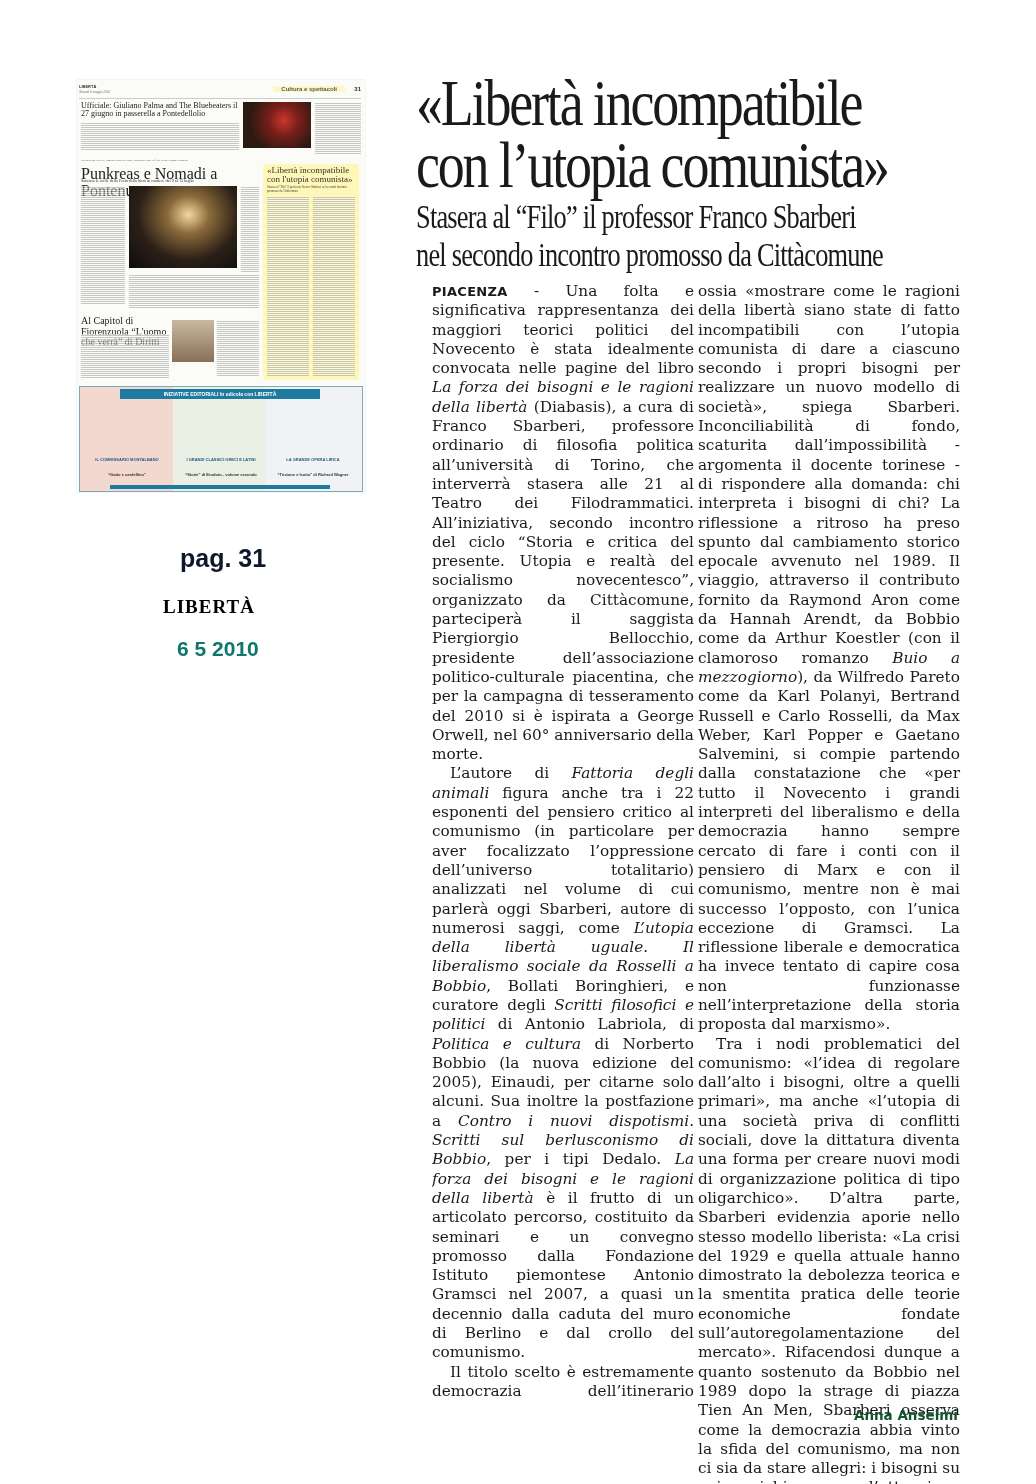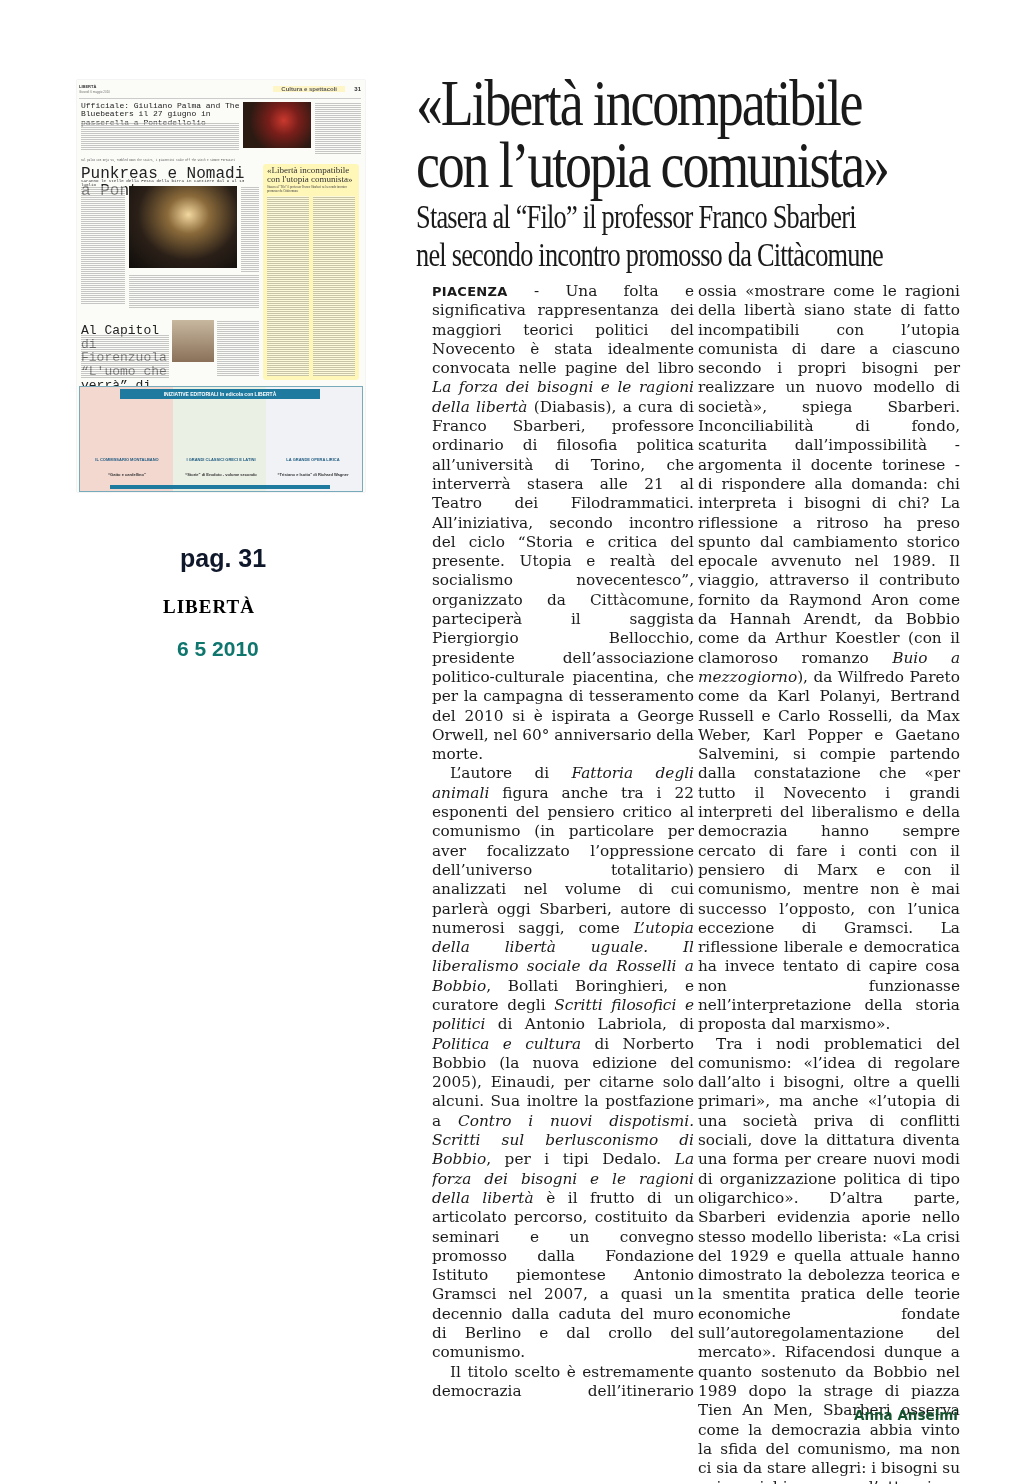--- a/index.html
+++ b/index.html
@@ -5,21 +5,21 @@
   html, body { margin:0; padding:0; background:#ffffff; }
   body { width:1036px; height:1484px; position:relative; overflow:hidden; font-family:"DejaVu Serif", serif; color:#1a1a1a; }
 
   
   .thumb { position:absolute; left:77px; top:80px; width:288px; height:412px; background:#fbfbf8; box-shadow:0 0 1px #bbb; overflow:hidden; }
   .t-head { position:absolute; left:2px; top:4px; width:282px; height:14px; border-bottom:1px solid #ccc; }
   .t-brand { position:absolute; left:0; top:0; font:bold 4px "Liberation Sans", sans-serif; color:#333; }
   .t-date { position:absolute; left:0; top:6px; font:3px "Liberation Sans", sans-serif; color:#777; }
   .t-section { position:absolute; right:16px; top:2px; font:bold 6px "Liberation Sans", sans-serif; color:#5a5a5a; background:#fff6c8; padding:0 8px; }
   .t-pagenum { position:absolute; right:0; top:2px; font:bold 6px "Liberation Sans", sans-serif; color:#333; }
-  .t-h1 { position:absolute; font-family:Liberation Mono, monospace; color:#222; line-height:1.05; }
+  .t-h1 { position:absolute; font-family:Liberation Serif, serif; color:#222; line-height:1.05; }
   .t-text { position:absolute; background:repeating-linear-gradient(#fbfbf8 0, #fbfbf8 1px, #9a9a9a 1px, #9a9a9a 2px); opacity:.55; }
   .t-photo1 { position:absolute; left:166px; top:22px; width:68px; height:46px; background:radial-gradient(circle at 60% 40%, #c9392e 0, #7a1e1a 30%, #2a1a12 70%); }
   .t-photo2 { position:absolute; left:52px; top:100px; width:108px; height:82px; background:radial-gradient(ellipse at 55% 35%, #f3d8a0 0, #8a6a3a 25%, #2b2018 60%, #0e0c0a 100%); }
   .t-photo3 { position:absolute; left:95px; top:240px; width:42px; height:42px; background:linear-gradient(#c8b8a0,#8a7058); }
   .t-yellow { position:absolute; left:186px; top:84px; width:96px; height:216px; background:#fff7b8; border-radius:3px; }
   .t-yh { position:absolute; left:190px; top:86px; font:9px "Liberation Serif", serif; color:#333; line-height:1; }
   .t-ysub { position:absolute; left:190px; top:105px; font:3px "Liberation Serif", serif; color:#444; }
   .t-promo { position:absolute; left:2px; top:306px; width:282px; height:104px; background:linear-gradient(90deg,#f3d8d0 0,#f3d8d0 33%,#eaf0e4 33%,#eaf0e4 66%,#f0f2f6 66%); border:1px solid #7ab; }
   .t-promo-bar { position:absolute; left:40px; top:2px; width:200px; height:10px; background:#1e7a9e; color:#fff; font:bold 5px "Liberation Sans", sans-serif; text-align:center; line-height:10px; }
   .t-promo-item { position:absolute; top:70px; width:90px; text-align:center; font:bold 4px "Liberation Sans", sans-serif; color:#1e5a80; }
@@ -60,21 +60,21 @@
   <div class="t-text" style="left:238px;top:22px;width:46px;height:52px;"></div>
 
   <div class="t-h1" style="left:4px;top:80px;width:180px;font-size:2.6px;color:#555;">Sul palco con Deja Vu, Tumbled Down the Stairs, i piacentini Stake Off The Witch e Simone Fornasari</div>
   <div class="t-h1" style="left:4px;top:86px;width:180px;font-size:16px;">Punkreas e Nomadi a Pontenure</div>
   <div class="t-h1" style="left:4px;top:99px;width:180px;font-size:4.2px;color:#333;">Saranno le stelle della Festa della birra in cantiere dal 9 al 13 luglio</div>
   <div class="t-text" style="left:4px;top:106px;width:44px;height:118px;"></div>
   <div class="t-photo2" style="top:106px;"></div>
   <div class="t-text" style="left:52px;top:194px;width:130px;height:34px;"></div>
   <div class="t-text" style="left:164px;top:106px;width:18px;height:86px;"></div>
 
-  <div class="t-h1" style="left:4px;top:244px;width:90px;font-size:13px;">Al Capitol di Fiorenzuola “L'uomo che verrà” di Diritti</div>
+  <div class="t-h1" style="left:4px;top:236px;width:90px;font-size:10px;">Al Capitol di Fiorenzuola “L'uomo che verrà” di Diritti</div>
   <div class="t-text" style="left:4px;top:254px;width:88px;height:44px;"></div>
   <div class="t-photo3"></div>
   <div class="t-text" style="left:140px;top:240px;width:42px;height:56px;"></div>
 
   <div class="t-yellow"></div>
   <div class="t-yh" style="width:92px;">«Libertà incompatibile con l'utopia comunista»</div>
   <div class="t-ysub" style="width:90px;">Stasera al “Filo” il professor Franco Sbarberi nel secondo incontro promosso da Cittàcomune</div>
   <div class="t-text" style="left:190px;top:116px;width:42px;height:180px;"></div>
   <div class="t-text" style="left:236px;top:116px;width:42px;height:180px;"></div>
 

